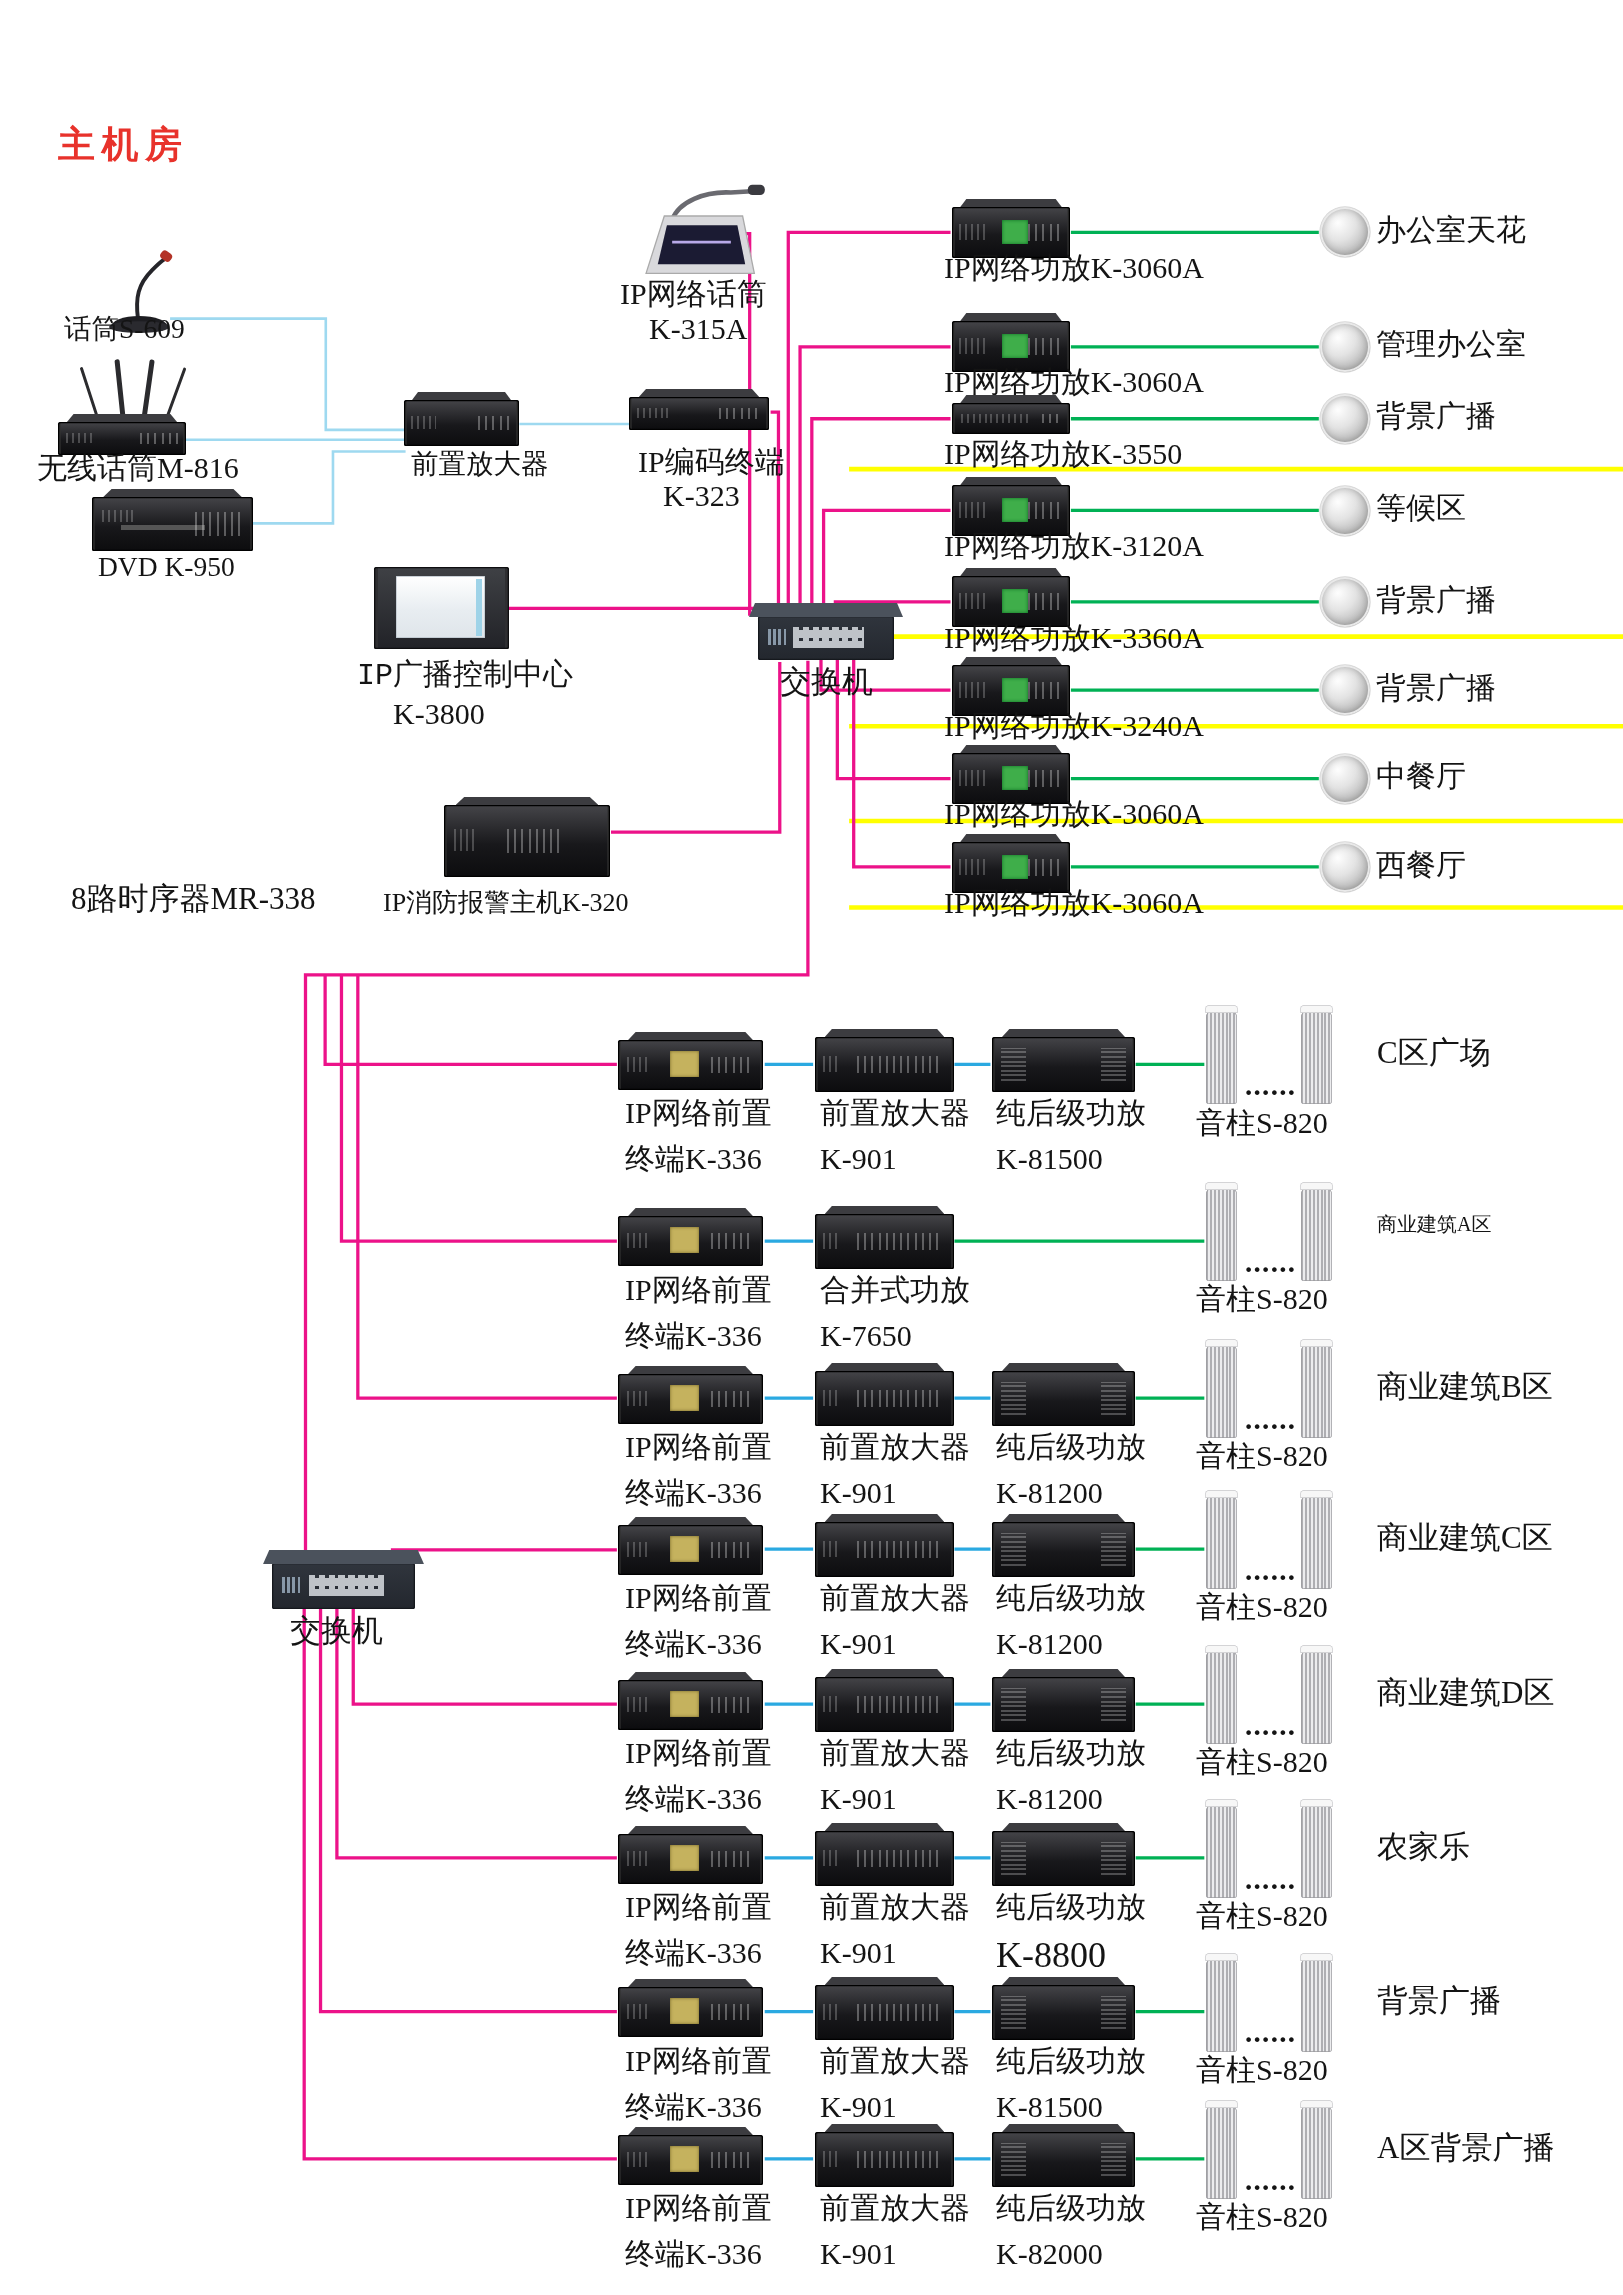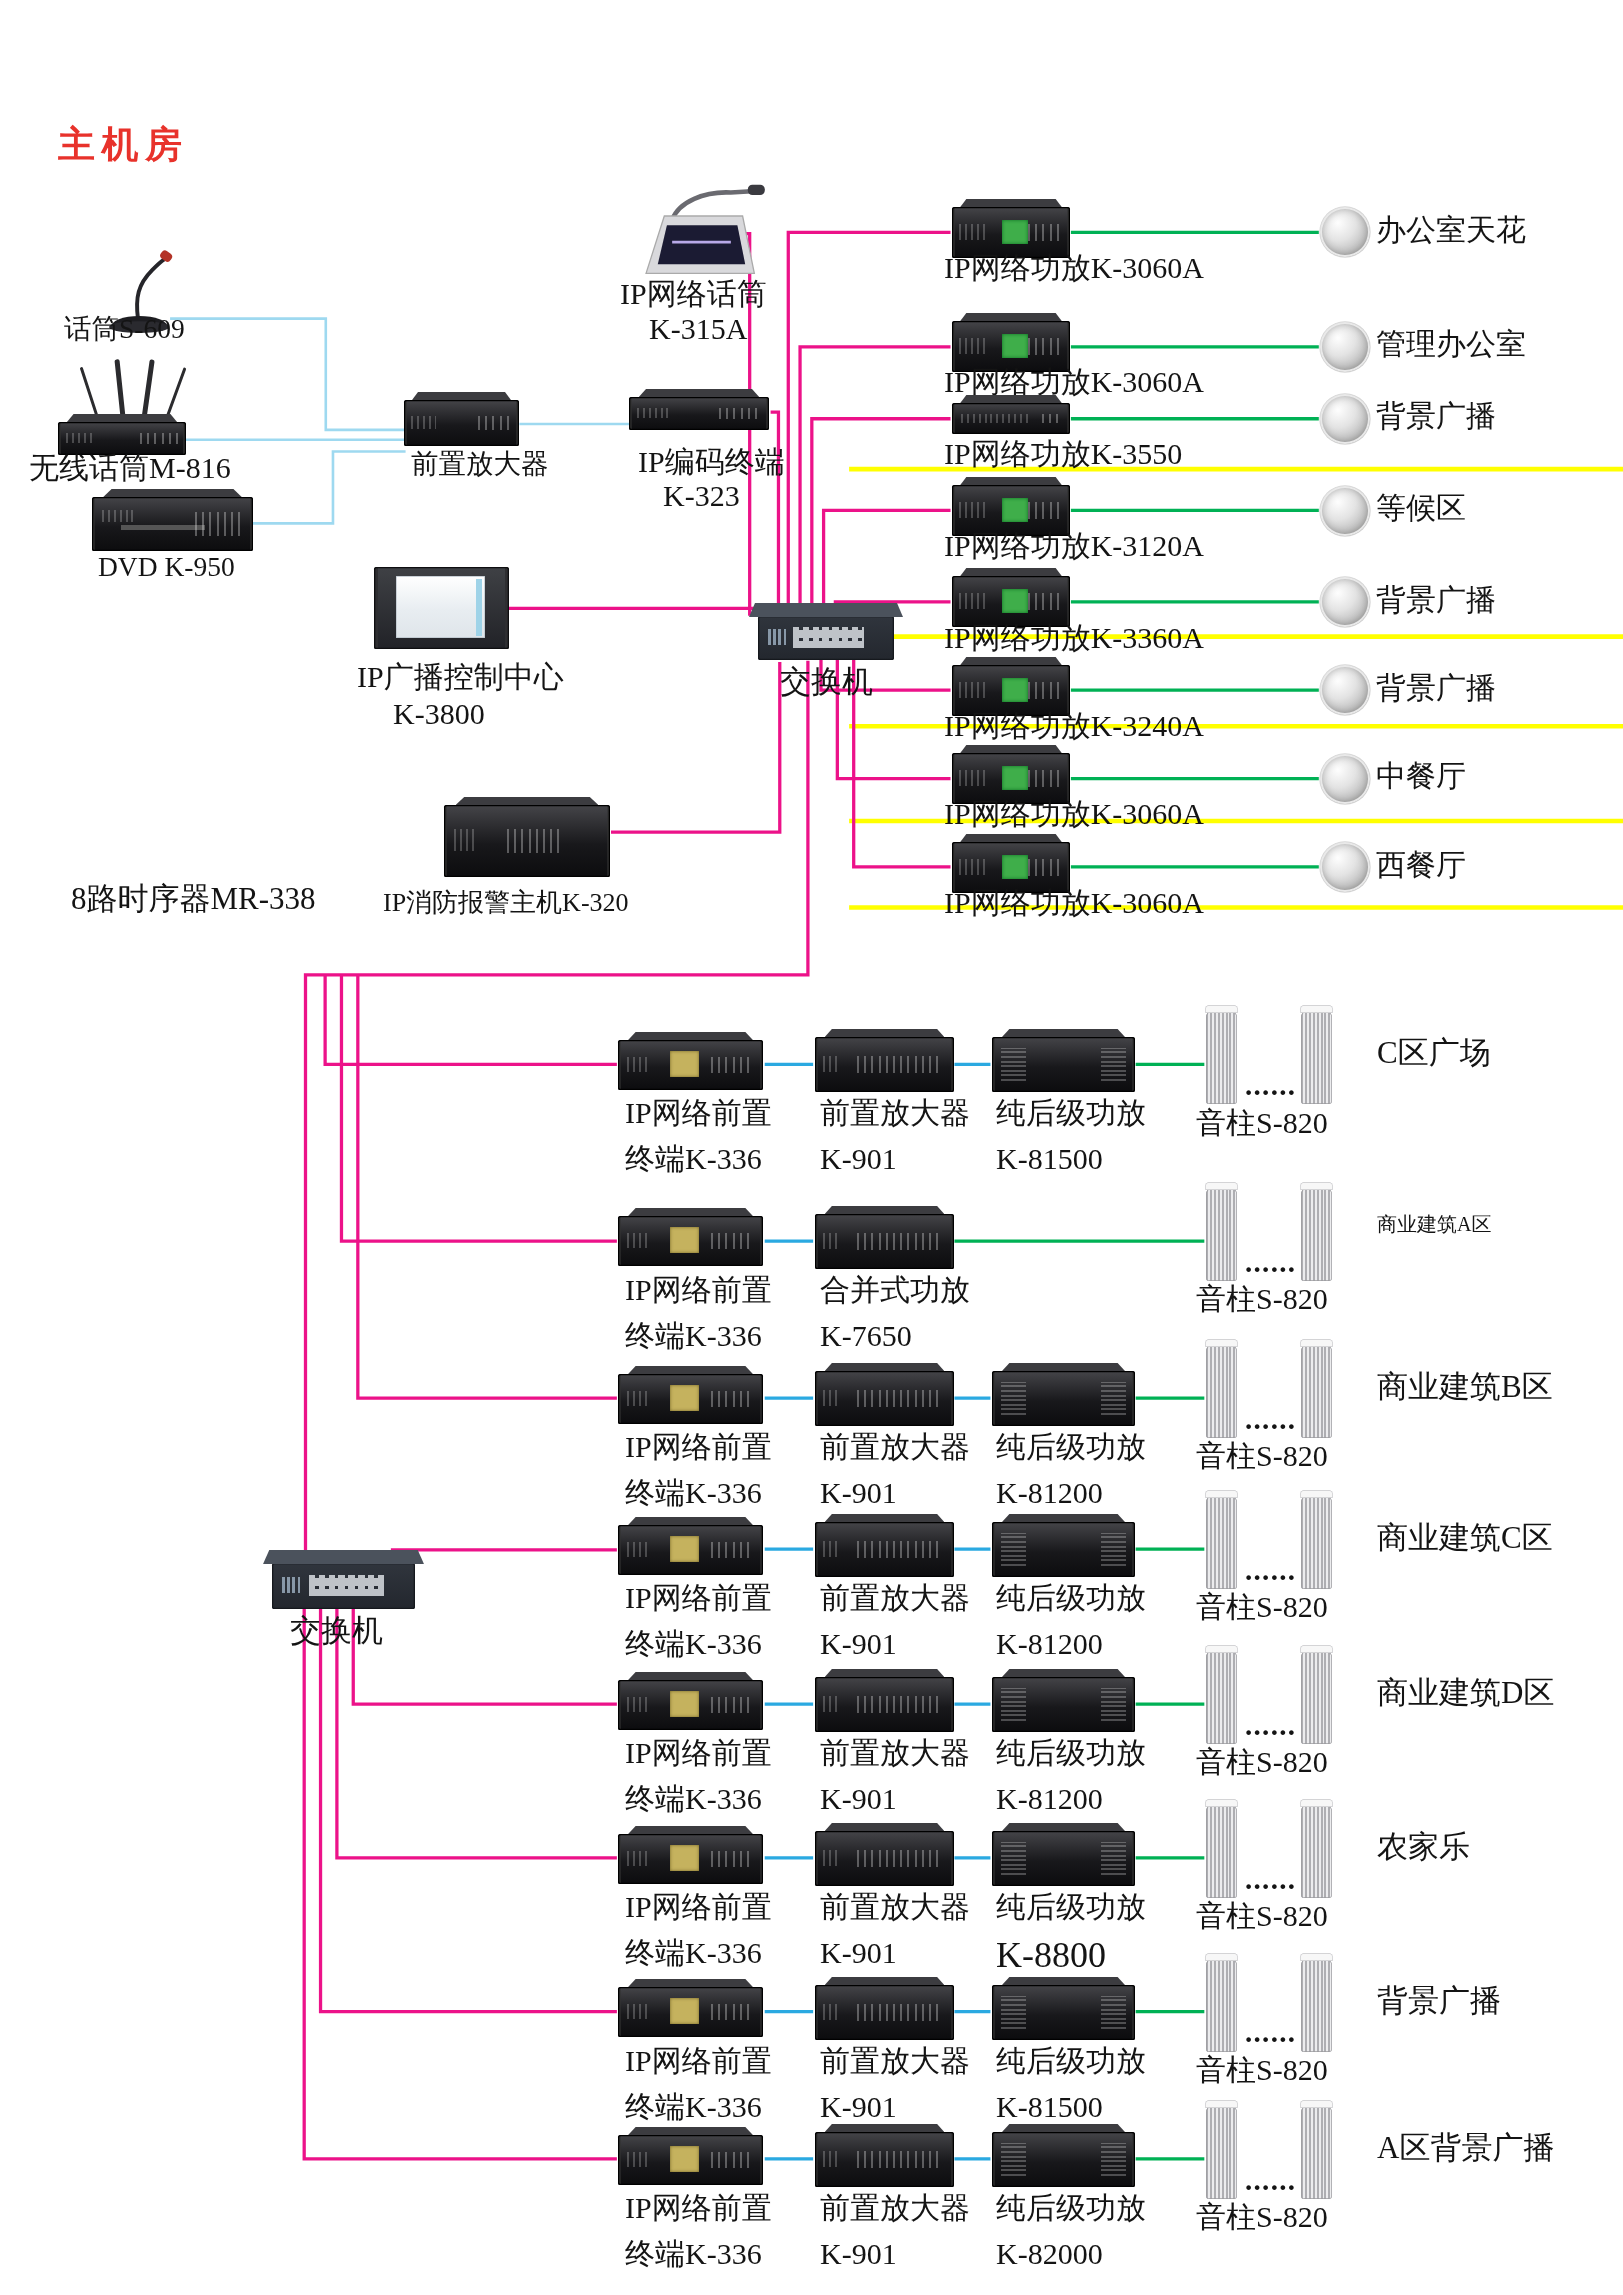--- a/index.html
+++ b/index.html
@@ -144,21 +144,21 @@
   <div class="lbl" style="left:64px;top:315px;font-size:27.5px;">话筒S-609</div>
 
   <div class="ant" style="left:99px;top:364px;transform:rotate(-18deg);"></div>
   <div class="ant" style="left:121px;top:359px;transform:rotate(-6deg);width:4.6px;"></div>
   <div class="ant" style="left:141px;top:359px;transform:rotate(8deg);width:4.6px;"></div>
   <div class="ant" style="left:162px;top:364px;transform:rotate(20deg);"></div>
   <div class="rack" style="left:58px;top:422px;width:128px;height:33px;">
     <div class="detail-l"></div>
     <div class="detail"></div>
   </div>
-  <div class="lbl" style="left:29px;top:452px;font-size:30px;">无线话筒M-816</div>
+  <div class="lbl" style="left:37px;top:452px;font-size:30px;">无线话筒M-816</div>
 
   <div class="rack" style="left:92px;top:497px;width:161px;height:54px;">
     <div class="detail-l" style="top:24%;height:22%;"></div>
     <div style="position:absolute;left:18%;top:52%;width:52%;height:5.2px;background:#555;"></div>
     <div class="detail" style="top:28%;height:44%;"></div>
   </div>
   <div class="lbl" style="left:98px;top:553px;font-size:27.5px;">DVD  K-950</div>
 
   <div class="rack" style="left:404px;top:400px;width:115px;height:46px;">
     <div class="detail-l"></div>
@@ -179,21 +179,21 @@
   <div class="rack" style="left:629px;top:397px;width:140px;height:33px;">
     <div class="detail-l"></div>
     <div class="detail"></div>
   </div>
   <div class="lbl" style="left:638px;top:446px;font-size:30px;">IP编码终端</div>
   <div class="lbl" style="left:663px;top:480px;font-size:30px;">K-323</div>
 
   <div class="k3800" style="left:374px;top:567px;width:135px;height:82px;">
     <div class="screen"></div>
   </div>
-  <div class="lbl" style="left:357px;top:661px;font-size:30px;">IP广播控制中心</div>
+  <div class="lbl" style="left:357px;top:661px;font-size:30px;font-family:Liberation Mono, monospace;">IP广播控制中心</div>
   <div class="lbl" style="left:393px;top:698px;font-size:30px;">K-3800</div>
 
   <div class="switch" style="left:758px;top:616px;width:136px;height:44px;">
     <div class="leds"></div>
     <div class="ports"></div>
   </div>
   <div class="lbl" style="left:780px;top:666px;font-size:31px;">交换机</div>
 
   <div class="lbl" style="left:71px;top:883px;font-size:31px;">8路时序器MR-338</div>
 

